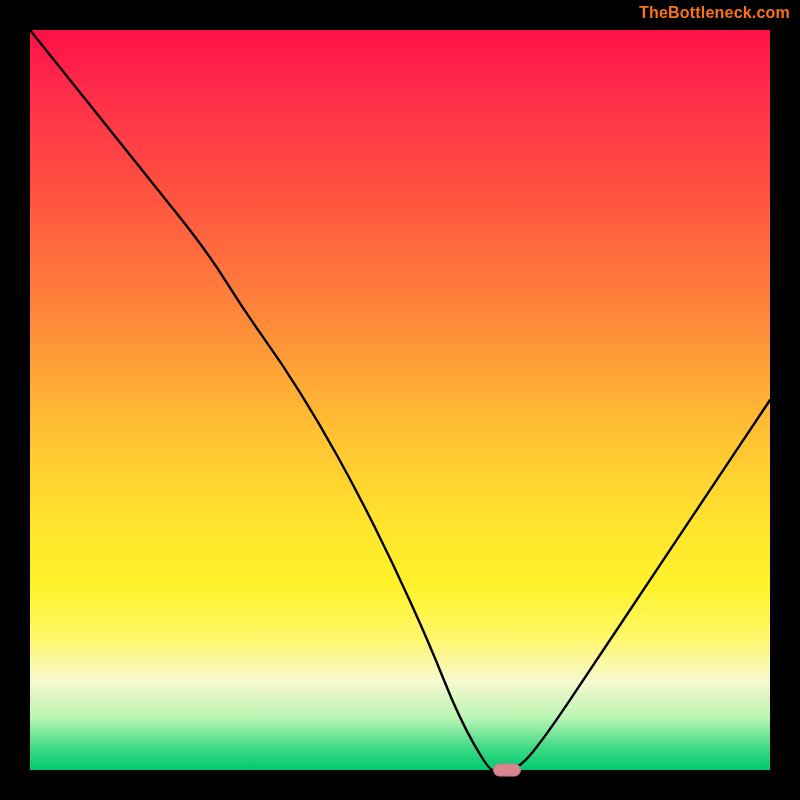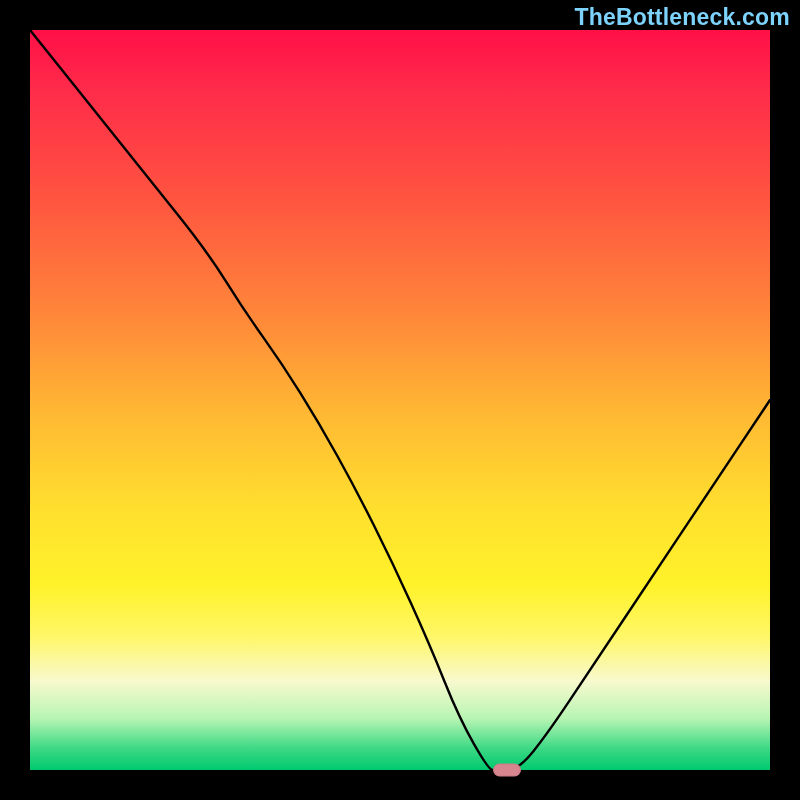--- a/index.html
+++ b/index.html
@@ -56,22 +56,22 @@
     border-radius: 7px;
     background: #d7858e;
     transform: translate(-50%, -50%);
     pointer-events: none;
     box-shadow: 0 0 0 1px rgba(0,0,0,0.08) inset;
   }
   .watermark {
     position: absolute;
     top: 4px;
     right: 10px;
-    color: #7dd3fc;
-    font-size: 23px;
+    color: #f97316;
+    font-size: 16px;
     font-weight: 600;
     letter-spacing: 0.2px;
     user-select: none;
   }
 </style>
 </head>
 <body>
 
 <div class="stage">
 

